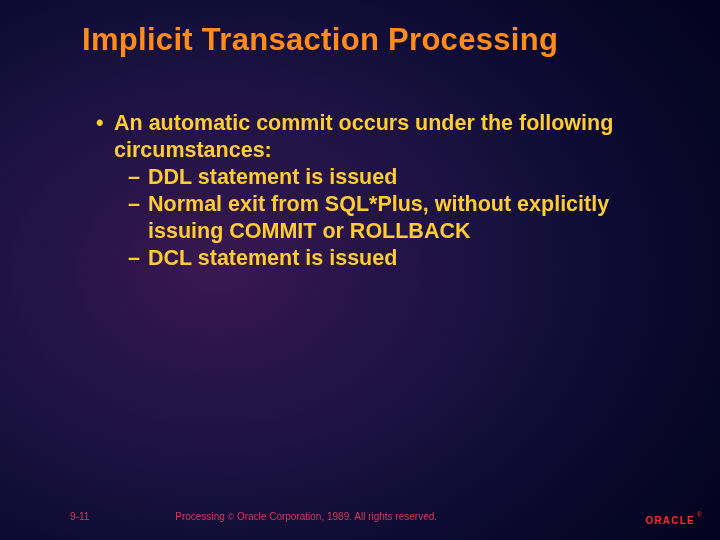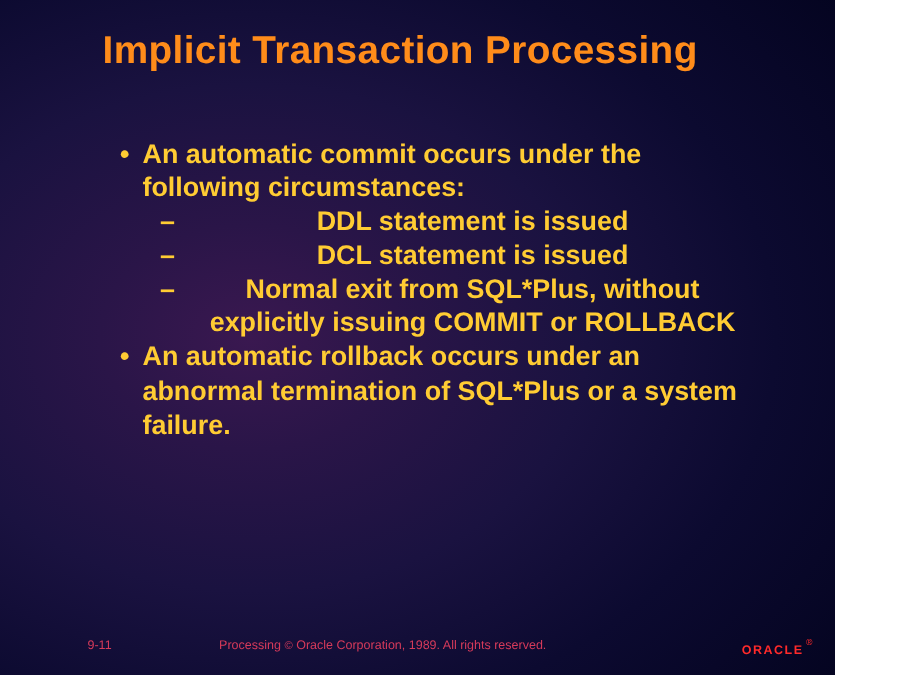--- a/index.html
+++ b/index.html
@@ -4,21 +4,21 @@
 <style>
   html, body {
     margin: 0;
     padding: 0;
     width: 720px;
     height: 540px;
     overflow: hidden;
     font-family: Arial, Helvetica, sans-serif;
   }
   .slide {
-    width: 668px;
+    width: 720px;
     height: 540px;
     background: radial-gradient(ellipse 600px 450px at 30% 50%, #3a1850 0%, #2a1548 20%, #1a1240 45%, #0c0a30 70%, #040420 100%);
     position: relative;
     box-sizing: border-box;
   }
   .title {
     color: #ff8c1a;
     font-size: 31px;
     font-weight: bold;
     padding-top: 22px;
@@ -42,21 +42,20 @@
   .bullet-l1::before {
     content: "•";
     position: absolute;
     left: 0;
     top: 0;
   }
   .bullet-l2 {
     position: relative;
     padding-left: 52px;
     margin-bottom: 0;
-    text-align: center;
   }
   .bullet-l2::before {
     content: "–";
     position: absolute;
     left: 32px;
     top: 0;
   }
   .footer {
     position: absolute;
     bottom: 18px;
@@ -106,23 +105,22 @@
 </head>
 <body>
 
 <div class="slide">
 
   <div class="title">Implicit Transaction Processing</div>
 
   <div class="content">
     <div class="bullet-l1">An automatic commit occurs under the following circumstances:</div>
     <div class="bullet-l2">DDL statement is issued</div>
+    <div class="bullet-l2">Normal exit from SQL*Plus, without explicitly issuing COMMIT or ROLLBACK</div>
     <div class="bullet-l2">DCL statement is issued</div>
-    <div class="bullet-l2">Normal exit from SQL*Plus, without explicitly issuing COMMIT or ROLLBACK</div>
-    <div class="bullet-l1">An automatic rollback occurs under an abnormal termination of SQL*Plus or a system failure.</div>
   </div>
 
   <div class="footer">
     <span class="page-num">9-11</span>
     <span class="copyright">
       <span>Processing </span><span class="copy-symbol">©</span><span> Oracle Corporation, 1989. All rights reserved.</span>
     </span>
   </div>
 
   <div class="logo">

